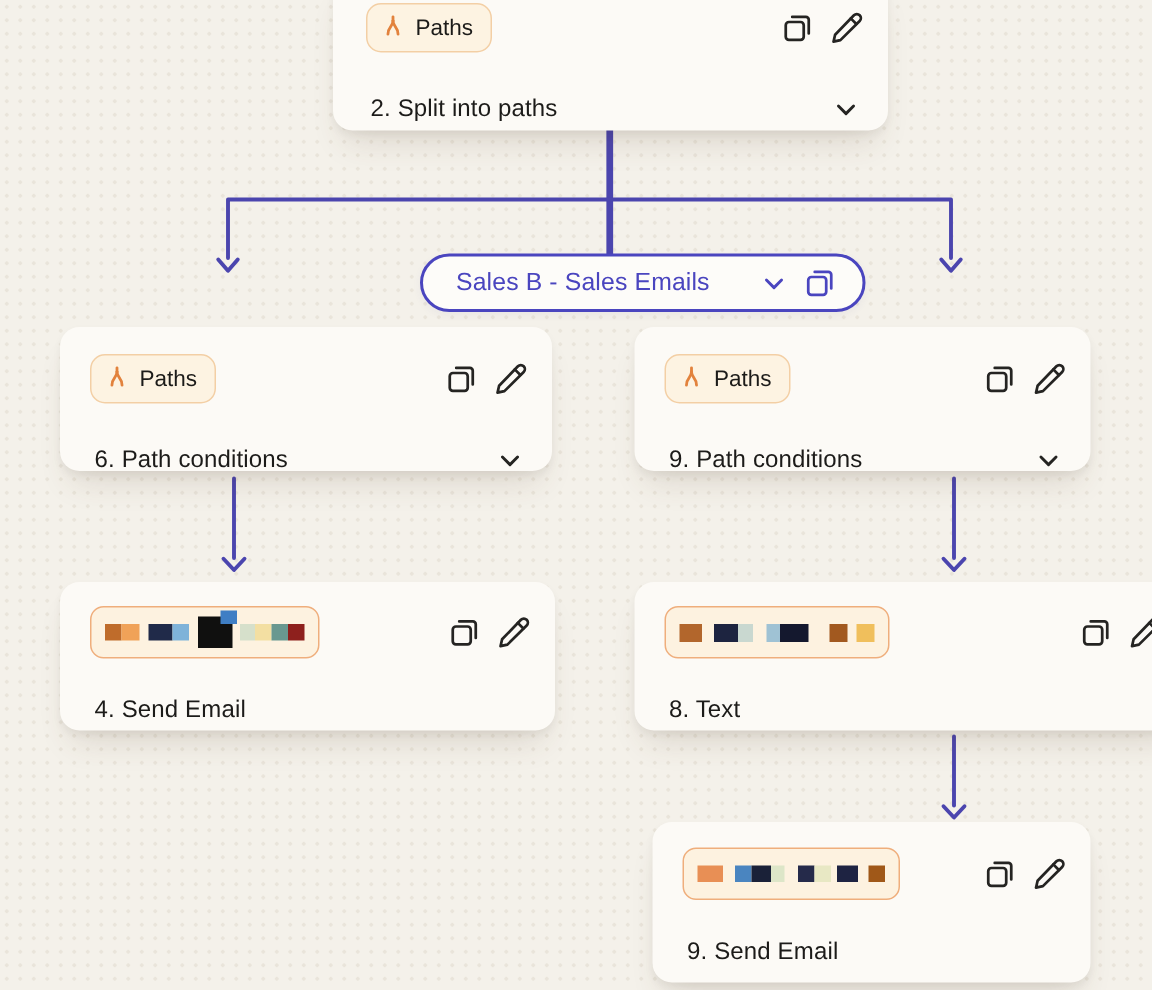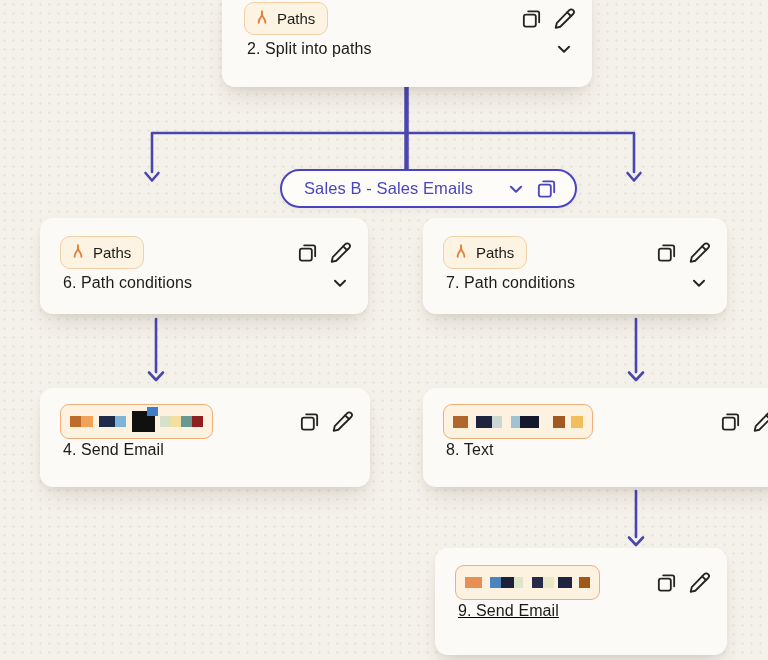--- a/index.html
+++ b/index.html
@@ -12,21 +12,21 @@
   }
   svg.connectors{position:absolute; inset:0; width:768px; height:660px; pointer-events:none;}
   .connector{stroke:#4b45ae; fill:none; stroke-linecap:round; stroke-linejoin:round;}
 
   .card{
     position:absolute; background:#fcfaf6; border-radius:13px;
     box-shadow:0 14px 22px -8px rgba(85,65,35,.16), 0 3px 6px rgba(0,0,0,.05);
     padding:18px 16px 0 20px; box-sizing:border-box; cursor:grab;
   }
   .row{display:flex; align-items:center;}
-  .row2{margin-top:2px; padding-left:3px;}
+  .row2{margin-top:26px; padding-left:3px;}
   .spacer{flex:1;}
   .card-title{font-size:16px; color:#1c1b19; letter-spacing:.1px; white-space:nowrap;}
 
   .badge{
     display:inline-flex; align-items:center; box-sizing:border-box;
     border-radius:10px; background:#fdf3e2; border:1.5px solid #f3cfa5;
   }
   .badge-paths{height:33px; padding:0 12px 0 9px; gap:7px; font-size:15px; color:#1c1b19;}
   .badge-thumb{height:35px; padding:0 9px; background:#fdf2e0; border-color:#efae7c; border-radius:9px;}
 
@@ -52,21 +52,21 @@
   .pill-label{font-size:16.5px; letter-spacing:.1px; white-space:nowrap;}
   .pill .icon-btn{color:#4a45bf; width:22px; height:22px;}
   .pill .icon-btn + .icon-btn{margin-left:8px;}
 
   
   .n2{left:222px; top:-16px; width:370px; height:103px; padding-left:22px;}
   .n3{left:40px;  top:218px; width:328px; height:96px;}
   .n7{left:423px; top:218px; width:304px; height:96px;}
   .n4{left:40px;  top:388px; width:330px; height:99px; padding-top:16px;}
   .n8{left:423px; top:388px; width:368px; height:99px; padding-top:16px;}
-  .n9{left:435px; top:548px; width:292px; height:107px; padding-top:17px;text-decoration:underline;}
+  .n9{left:435px; top:548px; width:292px; height:107px; padding-top:17px;}
 </style>
 </head>
 <body>
 
 <div class="canvas">
 
   <svg class="connectors">
 
     <path class="connector" d="M406.5 85 V172" stroke-width="4.5"></path>
 
@@ -208,21 +208,21 @@
       <button class="icon-btn">
           <span>
             <svg width="23" height="23" viewBox="0 0 24 24" fill="none" stroke="currentColor" stroke-width="1.9" stroke-linecap="round" stroke-linejoin="round">
     <path d="M17 3.3a2.8 2.8 0 1 1 4 4L7.6 20.6 2.8 21.7l1.1-4.8Z"></path>
     <path d="m14.8 5.5 3.9 3.9"></path>
   </svg>
           </span>
         </button>
     </div>
     <div class="row row2">
-      <span class="card-title">7. Path conditions</span>
+      <span class="card-title">9. Path conditions</span>
       <span class="spacer"></span>
       <button class="icon-btn">
           <span>
             <svg width="22" height="22" viewBox="0 0 24 24" fill="none" stroke="currentColor" stroke-width="2.1" stroke-linecap="round" stroke-linejoin="round">
     <path d="M6.5 9.5 12 15l5.5-5.5"></path>
   </svg>
           </span>
         </button>
     </div>
   </div>

